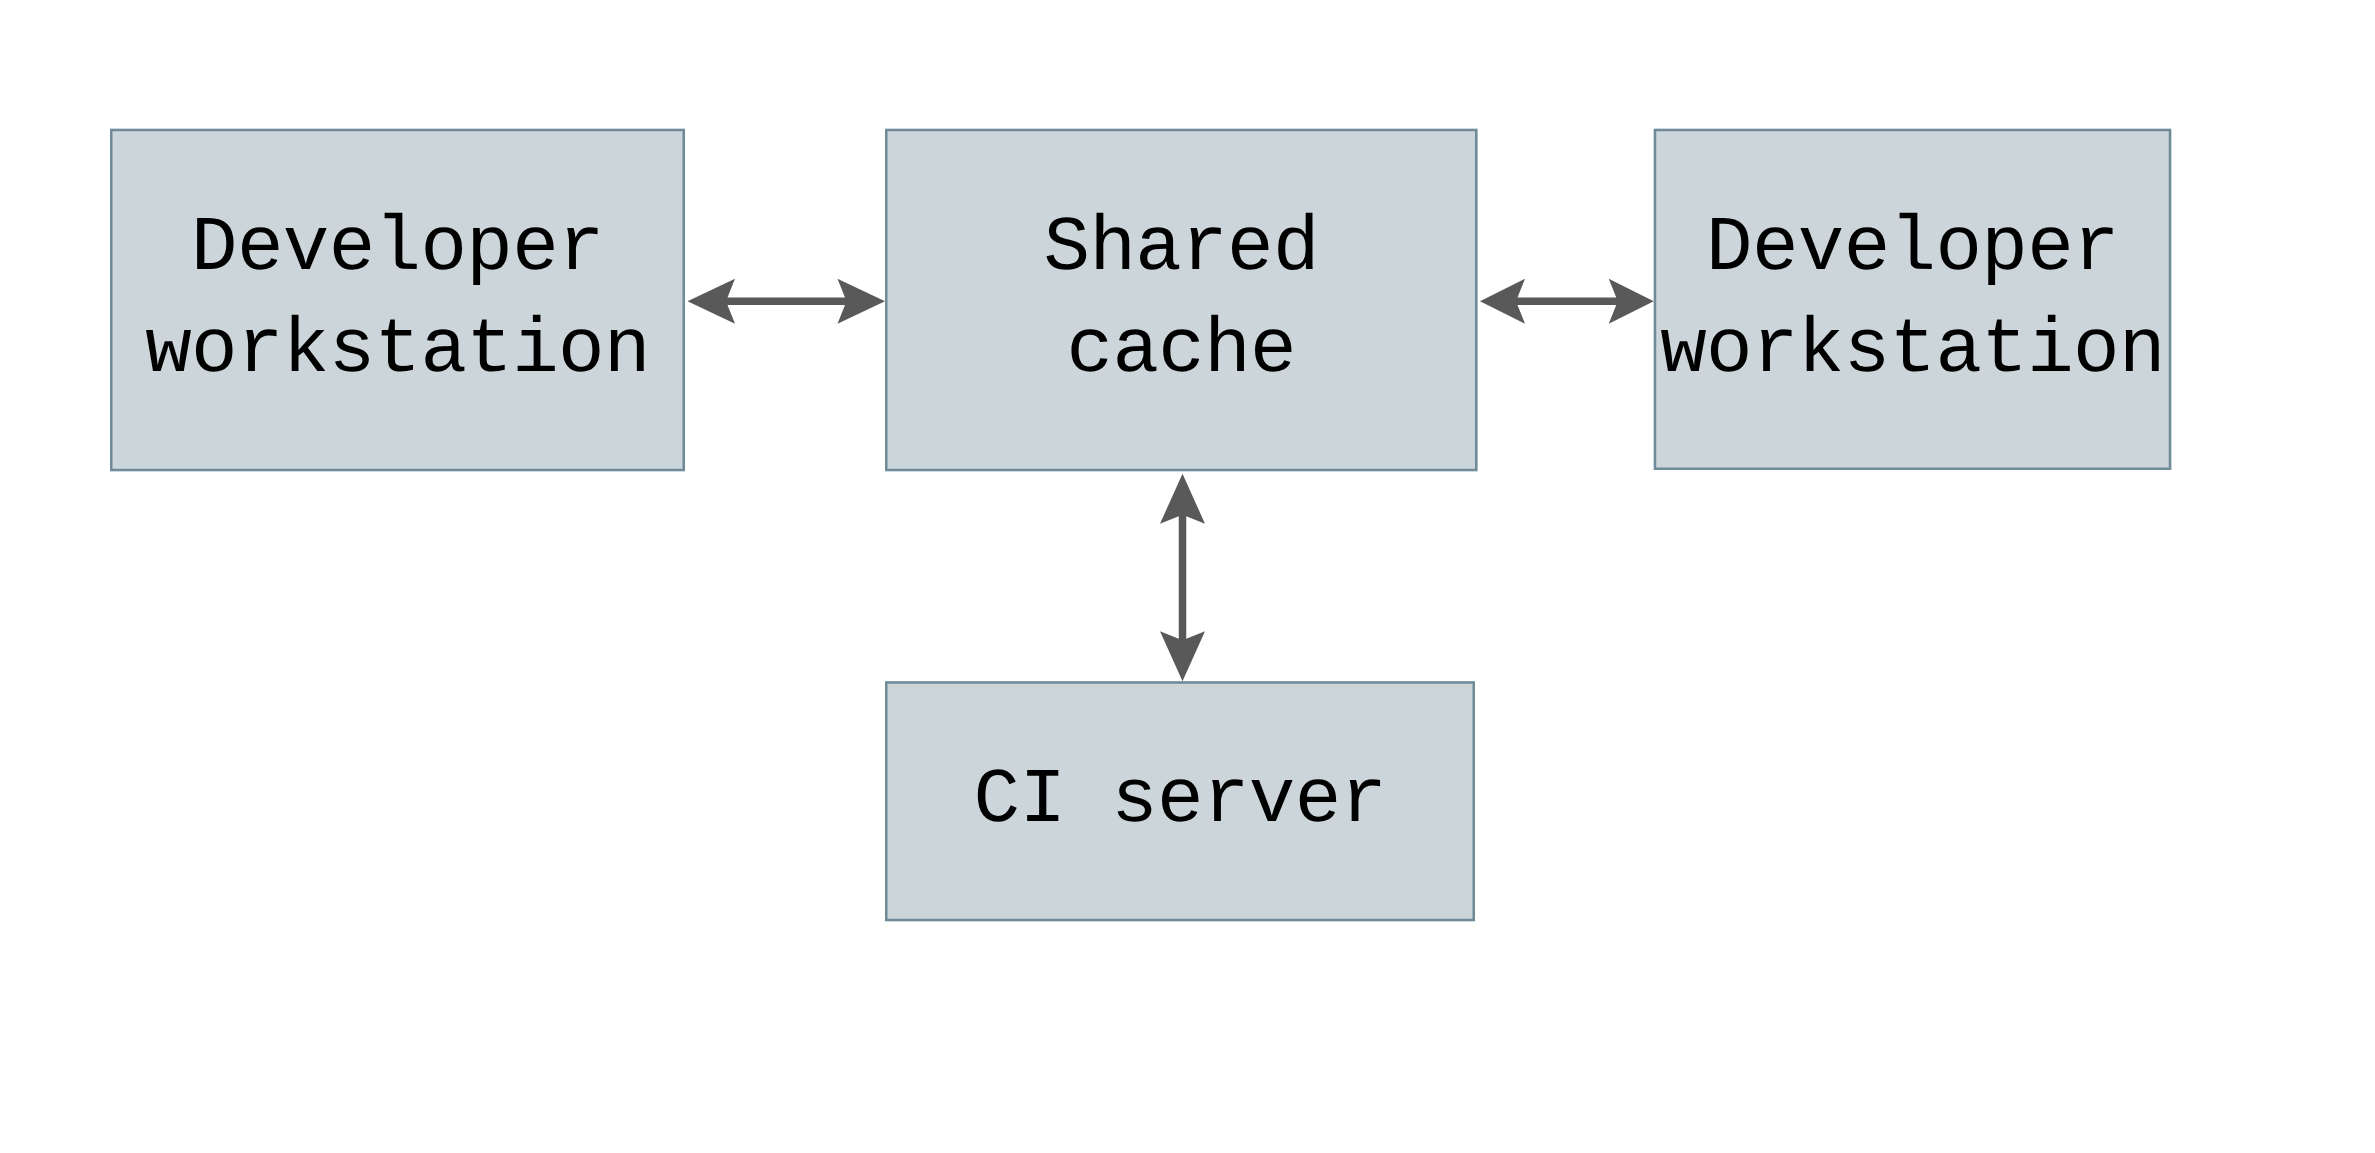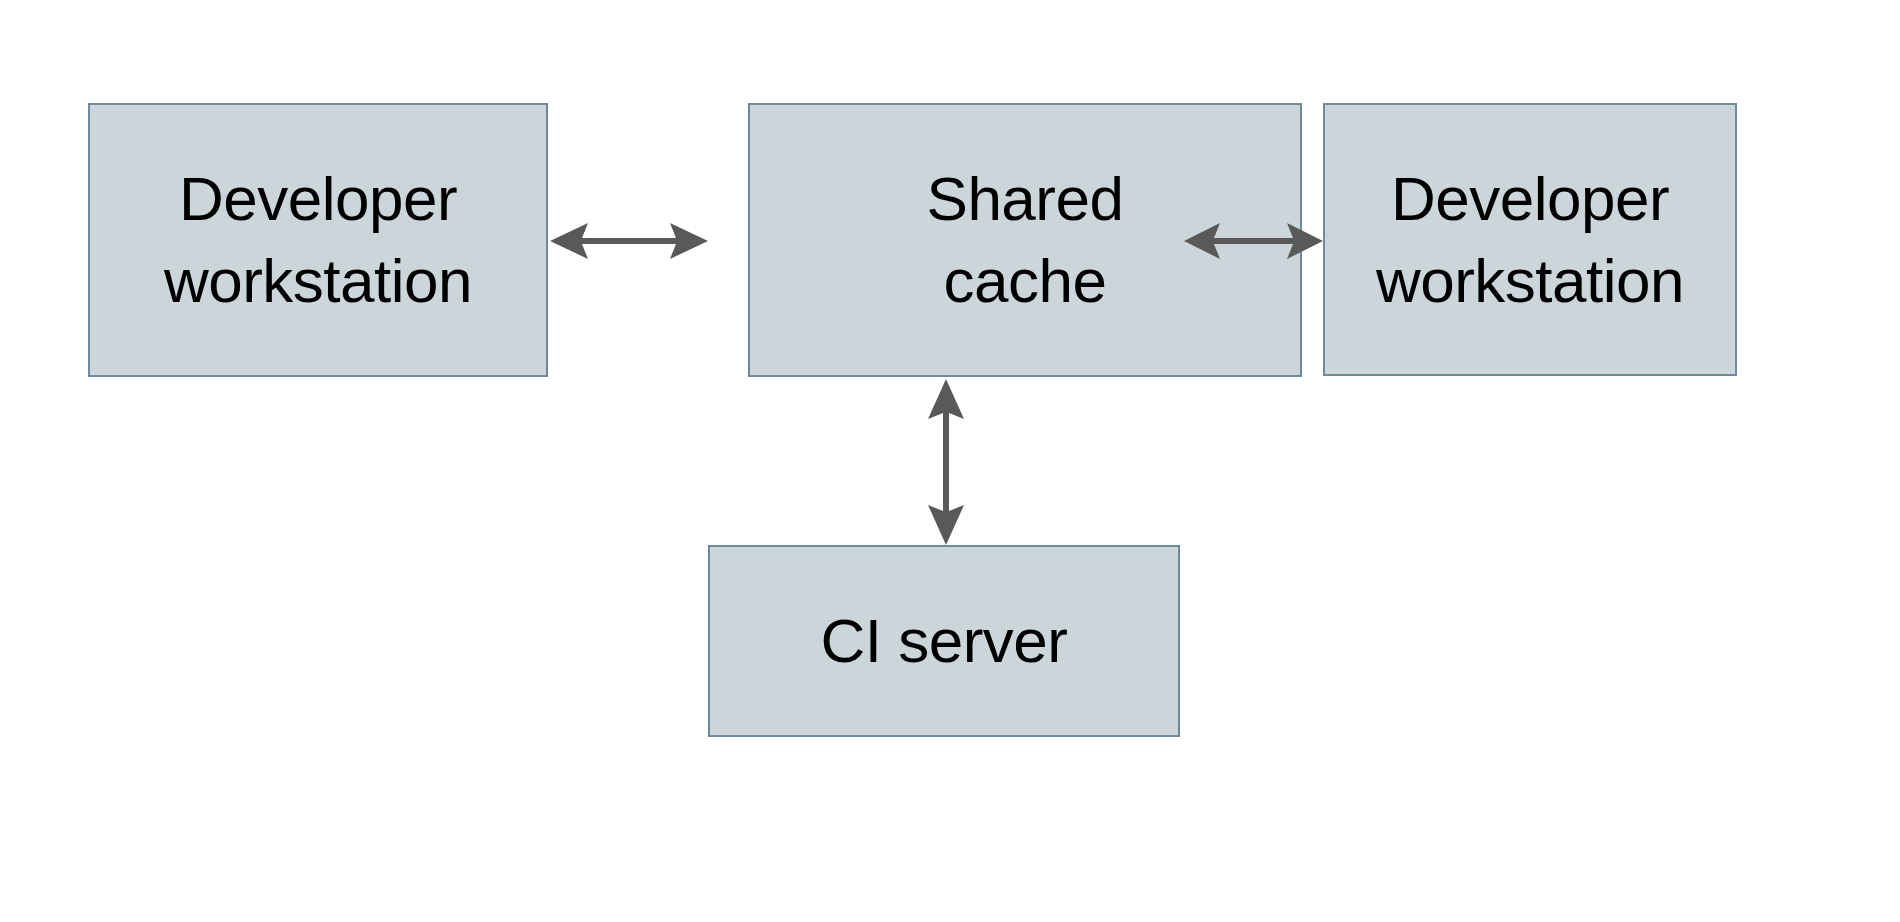--- a/index.html
+++ b/index.html
@@ -23,39 +23,39 @@
     position: absolute;
     box-sizing: border-box;
     background: #ccd6da;
     border: 2px solid #6f8a98;
     display: flex;
     align-items: center;
     justify-content: center;
     text-align: center;
   }
   .node-label {
-    font-family: Liberation Sans, sans-serif;
+    font-family: Liberation Mono, monospace;
     font-size: 62px;
     line-height: 1.32;
     color: #000000;
     letter-spacing: -0.5px;
     font-weight: 400;
     white-space: pre-line;
     padding: 0 10px;
   }
   #node-dev-left {
     left: 88px;
     top: 103px;
     width: 460px;
     height: 274px;
   }
   #node-shared-cache {
-    left: 748px;
+    left: 708px;
     top: 103px;
-    width: 554px;
+    width: 474px;
     height: 274px;
   }
   #node-dev-right {
     left: 1323px;
     top: 103px;
     width: 414px;
     height: 273px;
   }
   #node-ci-server {
     left: 708px;

